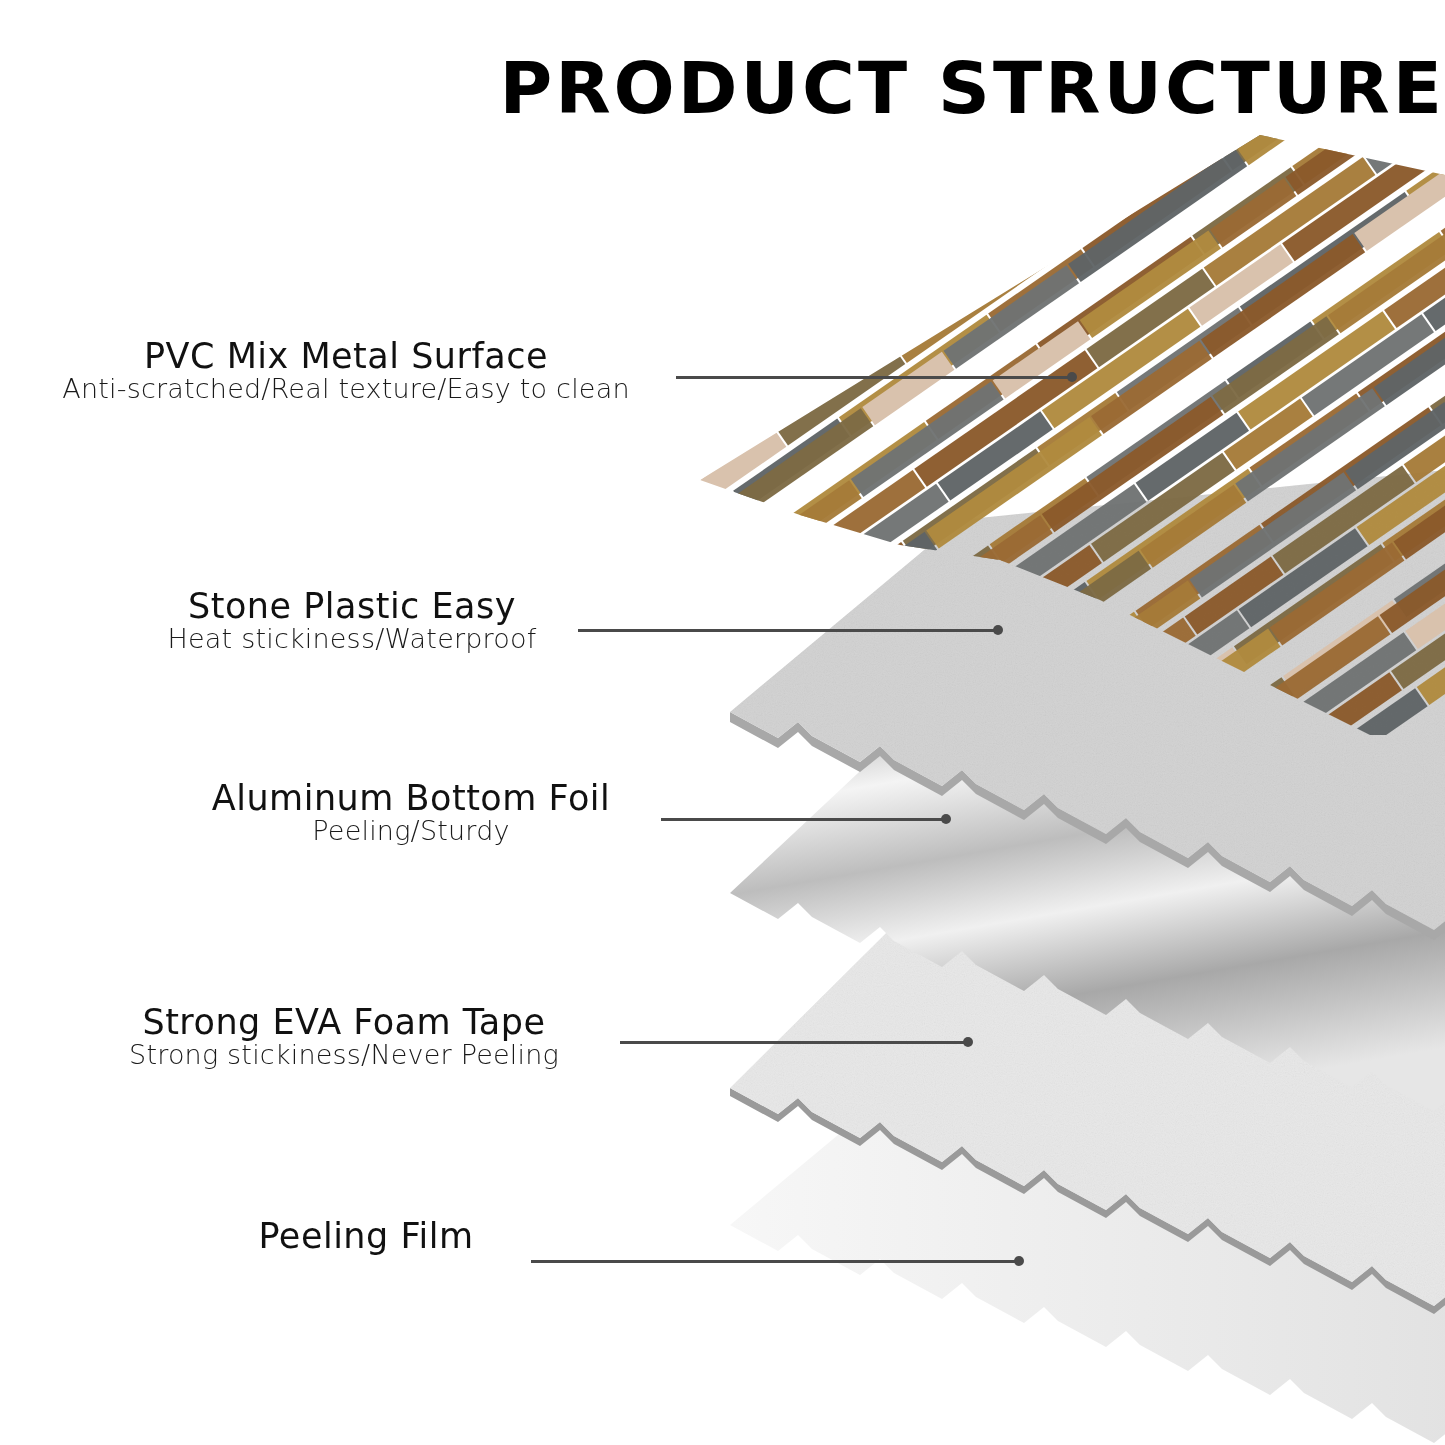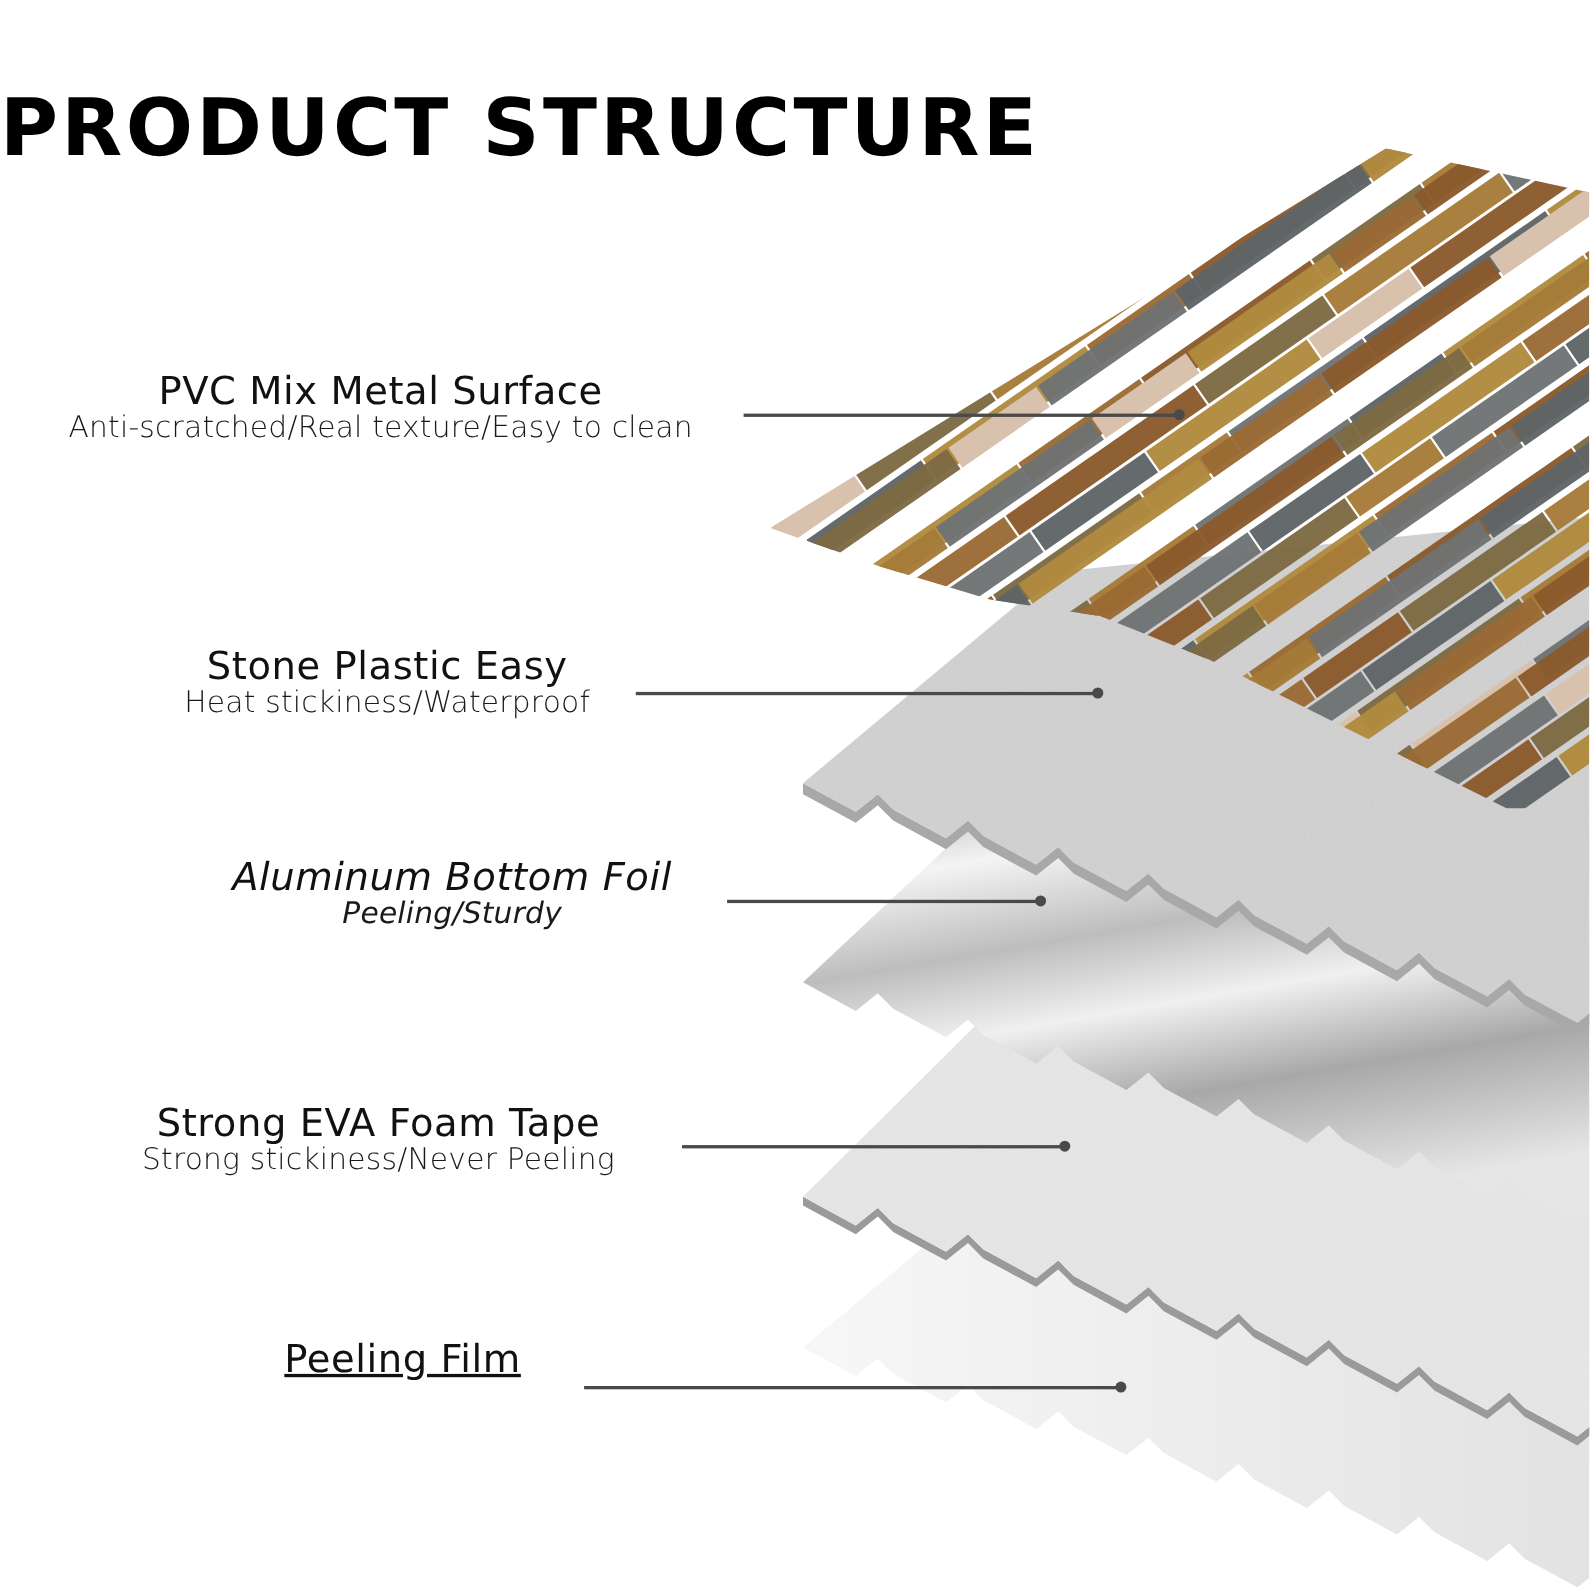--- a/index.html
+++ b/index.html
@@ -1,21 +1,21 @@
 <!DOCTYPE html>
 <html><head>
 <meta charset="utf-8">
 <style>
   html, body { margin: 0; padding: 0; background: #ffffff; }
   body { width: 1445px; height: 1445px; position: relative; overflow: hidden;
          font-family: "DejaVu Sans", sans-serif; }
   .title {
-    position: absolute; left: 0; top: 52px; width: 1445px; text-align: left;
+    position: absolute; left: 0; top: 52px; width: 1445px; text-align: right;
     font-family: "DejaVu Sans", sans-serif; font-weight: bold;
-    font-size: 72px; letter-spacing: 3px; color: #000; line-height: 1; margin-top: 28px;
+    font-size: 72px; letter-spacing: 3px; color: #000; line-height: 1;
   }
   svg.art { position: absolute; left: 0; top: 0; }
   .label { position: absolute; text-align: center; color: #111; line-height: 1.05; }
   .label .name { font-family: "DejaVu Sans", sans-serif; font-size: 35px; display: block;
                  letter-spacing: 0.5px; }
   .label .desc { font-family: "DejaVu Sans", sans-serif; font-size: 27px; display: block;
                  font-weight: 300; color: #1a1a1a; letter-spacing: 0.2px; }
   .leader { position: absolute; height: 3px; background: #4a4a4a; }
   .dot { position: absolute; width: 10px; height: 10px; border-radius: 50%;
          background: #4a4a4a; margin-left: -5px; margin-top: -5px; }
@@ -234,30 +234,30 @@
       <span class="desc">Anti-scratched/Real texture/Easy to clean</span>
     </div>
     <div class="leader" style="left: 676px; width: 396px; top: 376px; background: rgb(74, 74, 74);"></div>
     <div class="dot" style="left: 1072px; top: 377px; background: rgb(74, 74, 74);"></div>
     <div class="label" style="left: 2px; width: 700px; top: 588px;">
       <span class="name">Stone Plastic Easy</span>
       <span class="desc">Heat stickiness/Waterproof</span>
     </div>
     <div class="leader" style="left: 578px; width: 420px; top: 629px; background: rgb(74, 74, 74);"></div>
     <div class="dot" style="left: 998px; top: 630px; background: rgb(74, 74, 74);"></div>
-    <div class="label" style="left: 61px; width: 700px; top: 780px; font-style: italic;">
+    <div class="label" style="left: 61px; width: 700px; top: 780px;">
       <span class="name">Aluminum Bottom Foil</span>
       <span class="desc">Peeling/Sturdy</span>
     </div>
     <div class="leader" style="left: 661px; width: 285px; top: 818px; background: rgb(74, 74, 74);"></div>
     <div class="dot" style="left: 946px; top: 819px; background: rgb(74, 74, 74);"></div>
     <div class="label" style="left: -6px; width: 700px; top: 1004px;">
       <span class="name">Strong EVA Foam Tape</span>
       <span class="desc">Strong stickiness/Never Peeling</span>
     </div>
     <div class="leader" style="left: 620px; width: 348px; top: 1041px; background: rgb(74, 74, 74);"></div>
     <div class="dot" style="left: 968px; top: 1042px; background: rgb(74, 74, 74);"></div>
-    <div class="label" style="left: 16px; width: 700px; top: 1218px; text-decoration: underline;">
+    <div class="label" style="left: 16px; width: 700px; top: 1218px;">
       <span class="name">Peeling Film</span>
     </div>
     <div class="leader" style="left: 531px; width: 488px; top: 1260px; background: rgb(74, 74, 74);"></div>
     <div class="dot" style="left: 1019px; top: 1261px; background: rgb(74, 74, 74);"></div>
   </div>
 
 </body></html>

